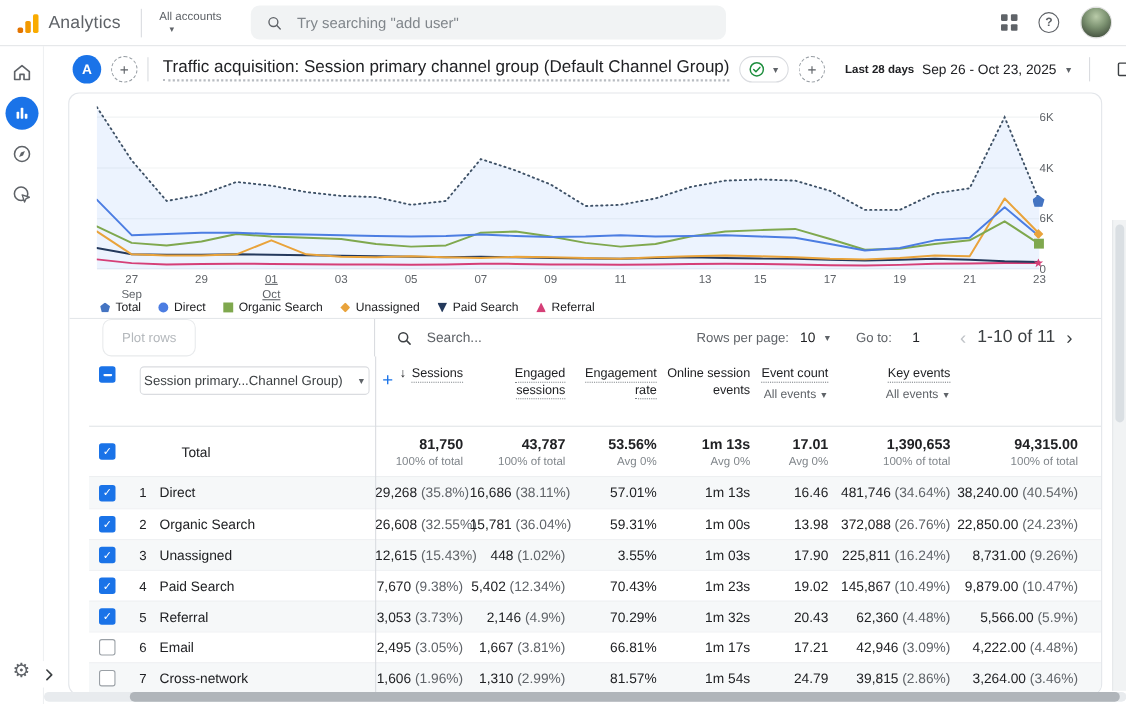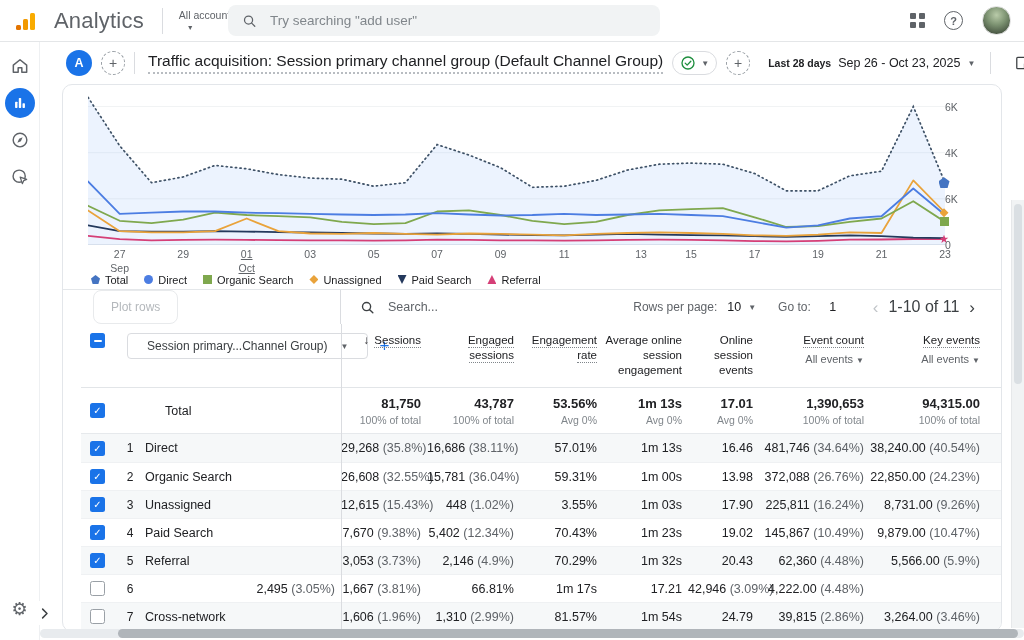--- a/index.html
+++ b/index.html
@@ -7,21 +7,21 @@
   body{font-family:"Liberation Sans",sans-serif;background:#fff;color:#202124}
   .page{width:1024px;height:640px;overflow:hidden;position:relative;background:#fff}
 
   
   .appbar{height:42px;display:flex;align-items:center;border-bottom:1px solid #e4e6e8;background:#fff;position:relative;z-index:5}
   .logo{display:flex;align-items:flex-end;gap:2px;margin-left:16px;height:18px}
   .logo i{display:block;border-radius:1.5px}
   .logo .b1{width:5px;height:5px;background:#e37400}
   .logo .b2{width:5px;height:11px;background:#f29900}
   .logo .b3{width:5px;height:17px;background:#f9ab00}
-  .brand{font-size:22px;color:#5f6368;margin-left:19px;letter-spacing:.2px}
+  .brand{font-size:16px;color:#5f6368;margin-left:9px;letter-spacing:.2px}
   .ab-div{width:1px;height:26px;background:#dadce0;margin:0 16px 0 18px}
   .accounts{display:flex;flex-direction:column;line-height:1;cursor:pointer}
   .accounts .t{font-size:10.5px;color:#5f6368}
   .accounts .c{font-size:7px;color:#5f6368;margin:3px 0 0 8px}
   .searchpill{position:absolute;left:228px;top:5px;width:432px;height:31px;background:#f1f3f4;border-radius:8px;display:flex;align-items:center;gap:11px;padding:0 14px}
   .searchpill input{border:0;background:transparent;outline:0;font-size:13.5px;color:#3c4043;width:100%;font-family:inherit}
   .searchpill input::placeholder{color:#80868b}
   .appbar-right{margin-left:auto;display:flex;align-items:center;gap:19px;margin-right:13px}
   .gridicon{display:grid;grid-template-columns:6px 6px;grid-gap:3px;cursor:pointer}
   .gridicon i{width:6px;height:6px;background:#5f6368;border-radius:1px}
@@ -94,21 +94,21 @@
   
   .table{position:relative;margin-left:18px}
   .table::before{content:"";position:absolute;left:260px;top:0;bottom:0;width:1px;background:#dadce0;z-index:2}
   .grid{display:grid;grid-template-columns:34px 30px 196px 86px 93px 83px 85px 71px 111px 116px}
   .thead{height:64px;align-items:start;padding-top:9px;border-bottom:1px solid #e2e5e8}
   .th{font-size:11.5px;color:#202124;text-align:right;padding-right:6px;line-height:1.32;cursor:pointer}
   .tip{border-bottom:1px dotted #80868b;padding-bottom:1px}
   .th .sub{color:#5f6368;font-size:11px;margin-top:4px;border:0;cursor:pointer}
   .sort{color:#202124;margin-right:2px}
   .dimsel{grid-column:2/4;display:flex;align-items:center;gap:11px;padding-left:12px}
-  .dimpill{border:1px solid #dadce0;border-radius:4px;padding:5px 19px;font-size:12px;color:#3c4043;display:flex;align-items:center;gap:13px;cursor:pointer;white-space:nowrap}
+  .dimpill{border:1px solid #dadce0;border-radius:4px;padding:5px 3px;font-size:12px;color:#3c4043;display:flex;align-items:center;gap:13px;cursor:pointer;white-space:nowrap}
   .plus{color:#1a73e8;font-size:17px;cursor:pointer}
   .totrow{height:46px;align-items:center;border-bottom:1px solid #e6e9ec}
   .tot-name{grid-column:2/4;font-size:12.5px;color:#202124;padding-left:50px}
   .m{text-align:right;padding-right:6px;font-size:12.5px;color:#202124;white-space:nowrap}
   .m .pct{color:#5f6368}
   .m .big{font-weight:bold;font-size:13px;display:block}
   .m .tsub{font-size:10.5px;color:#80868b;display:block;margin-top:3px}
   .drow{height:28px;align-items:center}
   .drow.alt{background:#f6f8f9}
   .drow + .drow{border-top:1px solid #eff1f3}
@@ -368,21 +368,20 @@
             <div class="dimsel">
               <span class="dimpill">
                   <span>Session primary...Channel Group)</span>
                   <span class="caret">▼</span>
                 </span>
               <span class="plus">+</span>
             </div>
           <div class="th"><span class="sort">↓ </span><span class="tip">Sessions</span></div>
               <div class="th"><span class="tip">Engaged sessions</span></div>
               <div class="th"><span class="tip">Engagement rate</span></div>
-              <div class="th"><span>Average online session engagement</span></div>
               <div class="th"><span>Online session events</span></div>
               <div class="th"><span class="tip">Event count</span><div class="sub">All events <span class="caret">▼</span></div></div>
               <div class="th"><span class="tip">Key events</span><div class="sub">All events <span class="caret">▼</span></div></div>
             </div>
           <div id="tbody">
               <div class="grid totrow">
                 <div class="cbcell">
                   <span class="cb on">✓</span>
                 </div>
                 <div class="tot-name">Total</div>
@@ -483,20 +482,21 @@
                 <div class="m"><span>1m 32s</span></div>
                 <div class="m"><span>20.43</span></div>
                 <div class="m"><span>62,360</span><span class="pct"> (4.48%)</span></div>
                 <div class="m"><span>5,566.00</span><span class="pct"> (5.9%)</span></div>
               </div>
               <div class="grid drow">
                 <div class="cbcell">
                   <span class="cb off"></span>
                 </div>
                 <div class="num">6</div>
+                <div class="name">Email</div>
                 <div class="m"><span>2,495</span><span class="pct"> (3.05%)</span></div>
                 <div class="m"><span>1,667</span><span class="pct"> (3.81%)</span></div>
                 <div class="m"><span>66.81%</span></div>
                 <div class="m"><span>1m 17s</span></div>
                 <div class="m"><span>17.21</span></div>
                 <div class="m"><span>42,946</span><span class="pct"> (3.09%)</span></div>
                 <div class="m"><span>4,222.00</span><span class="pct"> (4.48%)</span></div>
               </div>
               <div class="grid drow alt">
                 <div class="cbcell">

